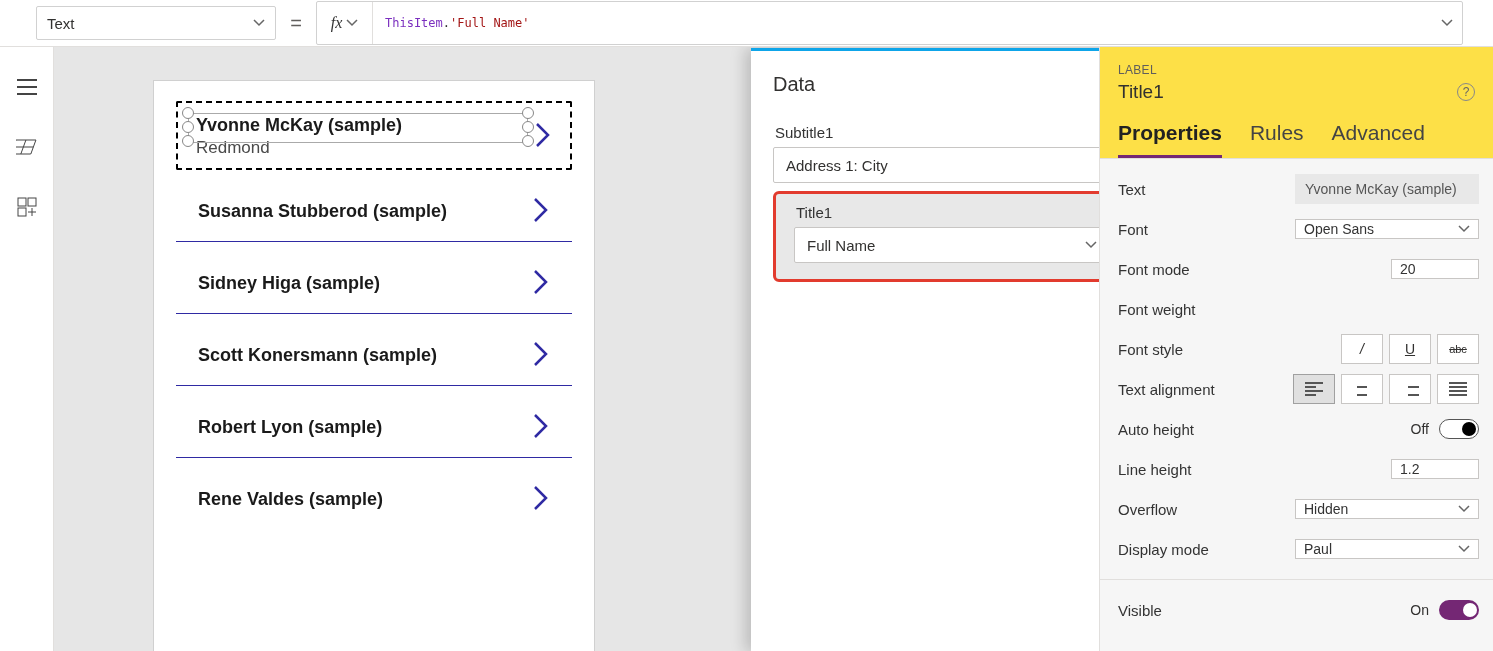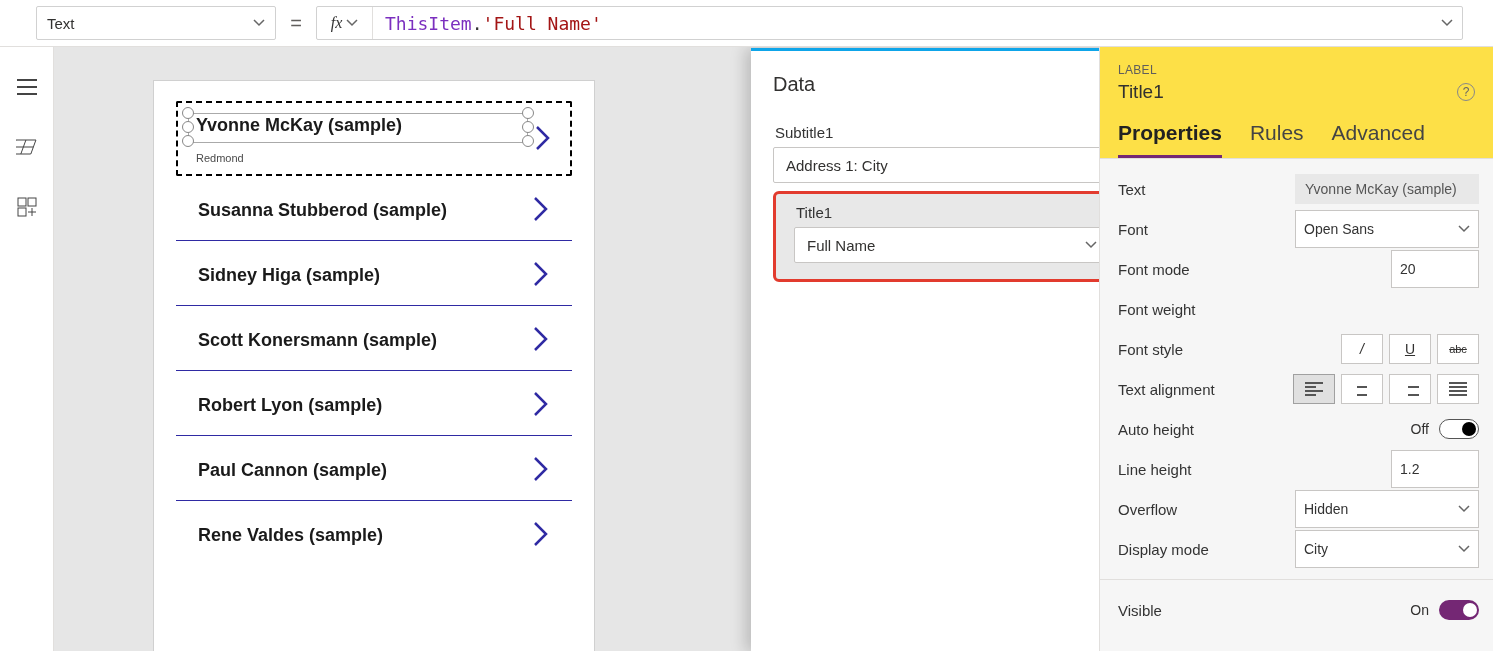--- a/index.html
+++ b/index.html
@@ -31,42 +31,42 @@
     align-items: center;
     justify-content: space-between;
     padding: 0 10px;
     font-size: 15px;
   }
   .eq { font-size: 20px; color: #605e5c; width: 20px; text-align: center;}
   .fx-wrap {
     flex: 1;
     display: flex;
     align-items: center;
-    height: 34px;
+    height: 44px;
     border: 1px solid #d1d1d1;
     border-radius: 2px;
     position: relative;
   }
   .fx-icon {
     width: 56px;
     display: flex;
     align-items: center;
     justify-content: center;
     gap: 4px;
     font-style: italic;
     font-size: 16px;
     color: #333;
     border-right: 1px solid #e1dfdd;
     height: 100%;
   }
   .fx-input {
     flex: 1;
     padding: 0 12px;
     font-family: Consolas, monospace;
-    font-size: 18px;
+    font-size: 12px;
     display: flex;
     align-items: center;
     gap: 0;
   }
   .tok-this { color: #7b2fbf; }
   .tok-dot { color: #333; }
   .tok-str { color: #a31515; }
   .fx-caret {
     width: 30px;
     display: flex;
@@ -110,40 +110,40 @@
     background: #fff;
     box-shadow: 0 0 0 1px #d0d0d0;
   }
   .gallery { padding: 20px 0 0 0; }
   .g-item {
     display: flex;
     align-items: center;
     justify-content: space-between;
     padding: 14px 22px 14px 22px;
     border-bottom: 1px solid #2f2aa3;
-    margin: 5px 22px;
+    margin: 12px 22px;
   }
   .g-item.first { border: 2px dashed #000; border-radius: 2px; margin: 0 22px 0 22px; padding: 12px 18px 10px 18px; position: relative; }
   .g-item.first .title-sel {
     border: 1px solid #aaa;
     position: absolute;
     left: 10px; right: 42px; top: 10px; height: 30px;
     pointer-events: none;
   }
   .g-item.first .handle {
     position: absolute;
     width: 12px; height: 12px;
     border: 1px solid #888; border-radius: 50%;
     background: #fff;
   }
   .h-tl { left: 4px; top: 4px; } .h-tr { right: 36px; top: 4px; }
   .h-bl { left: 4px; top: 32px; } .h-br { right: 36px; top: 32px; }
   .h-ml { left: 4px; top: 18px; } .h-mr { right: 36px; top: 18px; }
   .g-title { font-size: 18px; font-weight: 600; color:#1a1a1a; }
-  .g-sub   { font-size: 11px; color:#4a4a4a; margin-top: 16px;}
+  .g-sub   { font-size: 17px; color:#4a4a4a; margin-top: 2px;}
   .g-chev  { color:#2f2aa3; }
   .chev-svg { width:18px; height:28px; }
 
   
   .data-panel {
     position: absolute;
     left: 697px;
     top: 1px;
     width: 402px;
     height: 604px;
@@ -187,21 +187,21 @@
   .props-title-row { display:flex; align-items:center; justify-content:space-between; margin-top:4px;}
   .props-title { font-size: 19px; }
   .help-ico { width:18px;height:18px;border:1px solid #888;border-radius:50%;color:#666;display:flex;align-items:center;justify-content:center;font-size:12px;}
   .tabs { display:flex; gap:28px; margin-top:18px;}
   .tab { font-size:21px; padding-bottom:10px; color:#444; }
   .tab.active { font-weight:600; border-bottom:3px solid #742774; color:#222;}
   .props-body { padding: 10px 14px 0 18px; overflow:auto; flex:1;}
   .prop-row { display:flex; align-items:center; justify-content:space-between; min-height:40px; }
   .prop-row .label { font-size:15px; color:#333;}
   .val-box, .val-select {
-    height: 38px; border:1px solid #c8c6c4; background:#fff;
+    height: 20px; border:1px solid #c8c6c4; background:#fff;
     display:flex; align-items:center; padding:0 8px; font-size:14px; min-width:88px;
     justify-content:space-between; gap:20px; color:#333;
   }
   .val-readonly {
     height: 30px; background:#e8e8e8;
     display:flex; align-items:center; padding:0 10px; font-size:14px;
     min-width: 184px; color:#555;
   }
   .btn-group { display:flex; gap:6px;}
   .sq-btn { width:42px;height:30px;border:1px solid #c8c6c4;background:#fff;display:flex;align-items:center;justify-content:center;font-size:14px;}
@@ -315,26 +315,20 @@
           <div class="g-chev"><svg class="chev-svg" viewBox="0 0 18 28">
                 <path d="M3 3l11 11L3 25" fill="none" stroke="#2f2aa3" stroke-width="2.5"></path>
               </svg></div>
         </div>
         <div class="g-item">
           <div class="g-title">Robert Lyon (sample)</div>
           <div class="g-chev"><svg class="chev-svg" viewBox="0 0 18 28">
                 <path d="M3 3l11 11L3 25" fill="none" stroke="#2f2aa3" stroke-width="2.5"></path>
               </svg></div>
         </div>
-        <div class="g-item">
-          <div class="g-title">Paul Cannon (sample)</div>
-          <div class="g-chev"><svg class="chev-svg" viewBox="0 0 18 28">
-                <path d="M3 3l11 11L3 25" fill="none" stroke="#2f2aa3" stroke-width="2.5"></path>
-              </svg></div>
-        </div>
         <div class="g-item" style="border-bottom:none">
           <div class="g-title">Rene Valdes (sample)</div>
           <div class="g-chev"><svg class="chev-svg" viewBox="0 0 18 28">
                 <path d="M3 3l11 11L3 25" fill="none" stroke="#2f2aa3" stroke-width="2.5"></path>
               </svg></div>
         </div>
 
       </div>
     </div>
 
@@ -469,21 +463,21 @@
         <div class="val-select" style="min-width:184px">
           <span>Hidden</span>
           <svg class="chev-down" viewBox="0 0 12 12">
               <path d="M1 3l5 5 5-5" fill="none" stroke="#666" stroke-width="1.5"></path>
             </svg>
         </div>
       </div>
       <div class="prop-row">
         <span class="label">Display mode</span>
         <div class="val-select" style="min-width:184px">
-          <span>City</span>
+          <span>Paul</span>
           <svg class="chev-down" viewBox="0 0 12 12">
               <path d="M1 3l5 5 5-5" fill="none" stroke="#666" stroke-width="1.5"></path>
             </svg>
         </div>
       </div>
 
       <div class="section-sep"></div>
 
       <div class="prop-row">
         <span class="label">Visible</span>

